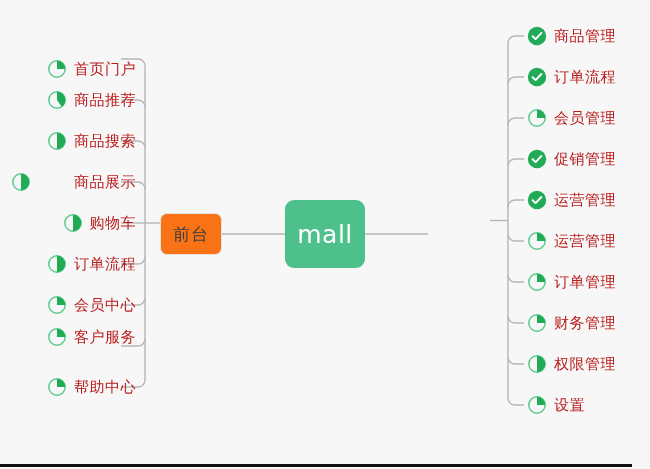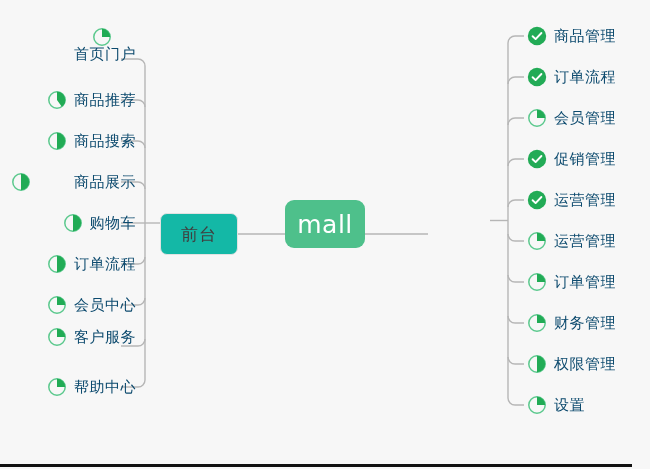--- a/index.html
+++ b/index.html
@@ -45,21 +45,21 @@
     flex-direction: row;
     justify-content: flex-end;
   }
   .leaf.right {
     left: 527px;
     flex-direction: row;
     justify-content: flex-start;
   }
   .leaf-label {
     font-size: 15px;
-    color: #0c4a6e;
+    color: #b91c1c;
     letter-spacing: .5px;
     line-height: 1;
   }
   .leaf.left .leaf-label { margin-left: 7px; }
   .leaf.right .leaf-label { margin-left: 7px; }
 
   
   .ic {
     width: 20px;
     height: 20px;
@@ -69,37 +69,37 @@
 
   
   .node {
     position: absolute;
     display: flex;
     align-items: center;
     justify-content: center;
     box-sizing: border-box;
   }
   .node-mid {
-    width: 78px;
+    width: 62px;
     height: 42px;
-    background: #14b8a6;
+    background: #f97316;
     border: 1px solid #e2e2e2;
     border-radius: 7px;
     font-size: 17px;
     color: #3f3f3f;
     letter-spacing: 1px;
   }
   #node-front { left: 160px; top: 213px; }
   #node-back  { left: 428px; top: 213px; }
 
   #node-root {
     left: 285px;
     top: 200px;
     width: 80px;
-    height: 48px;
+    height: 68px;
     background: #4ec08b;
     border-radius: 9px;
     font-size: 25px;
     color: #ffffff;
     letter-spacing: .5px;
     font-weight: 400;
   }
 
   
   #bottom-rule {
@@ -138,21 +138,21 @@
       <path d="M 508 275 A 7 7 0 0 0 515 282 L 524 282" fill="none" stroke="#b6b6b6" stroke-width="1.4"></path>
       <path d="M 508 316 A 7 7 0 0 0 515 323 L 524 323" fill="none" stroke="#b6b6b6" stroke-width="1.4"></path>
       <path d="M 508 357 A 7 7 0 0 0 515 364 L 524 364" fill="none" stroke="#b6b6b6" stroke-width="1.4"></path>
       <path d="M 508 398 A 7 7 0 0 0 515 405 L 524 405" fill="none" stroke="#b6b6b6" stroke-width="1.4"></path>
       <path d="M 490 220.5 L 508 220.5" fill="none" stroke="#b6b6b6" stroke-width="1.4"></path>
       <path d="M 222 234 L 285 234" fill="none" stroke="#b6b6b6" stroke-width="1.4"></path>
       <path d="M 365 234 L 428 234" fill="none" stroke="#b6b6b6" stroke-width="1.4"></path>
     </svg>
 
   <div id="left-leaves">
-      <div class="leaf left" style="top: 36px; flex-direction: column;">
+      <div class="leaf left" style="top: 56px;">
         <span style="display: block; line-height: 0;">
           <svg class="ic" viewBox="0 0 20 20">
             <circle cx="10" cy="10" r="8.2" fill="none" stroke="#5cc98e" stroke-width="1.5"></circle>
             <path d="M 10 10 L 10 1.8000000000000007 A 8.2 8.2 0 0 1 18.20 10.00 Z" fill="#21ab55"></path>
           </svg>
         </span>
         <span class="leaf-label">首页门户</span>
       </div>
       <div class="leaf left" style="top: 87px;">
         <span style="display: block; line-height: 0;">

